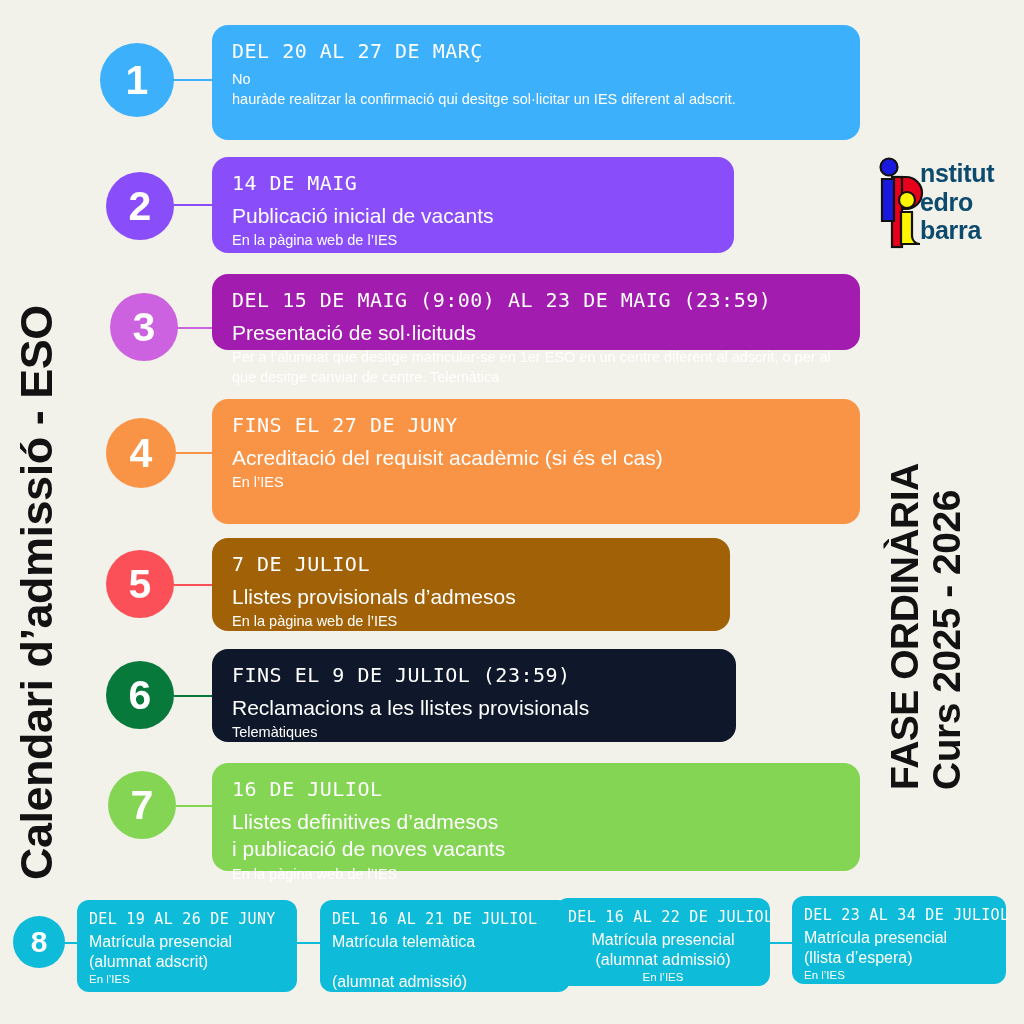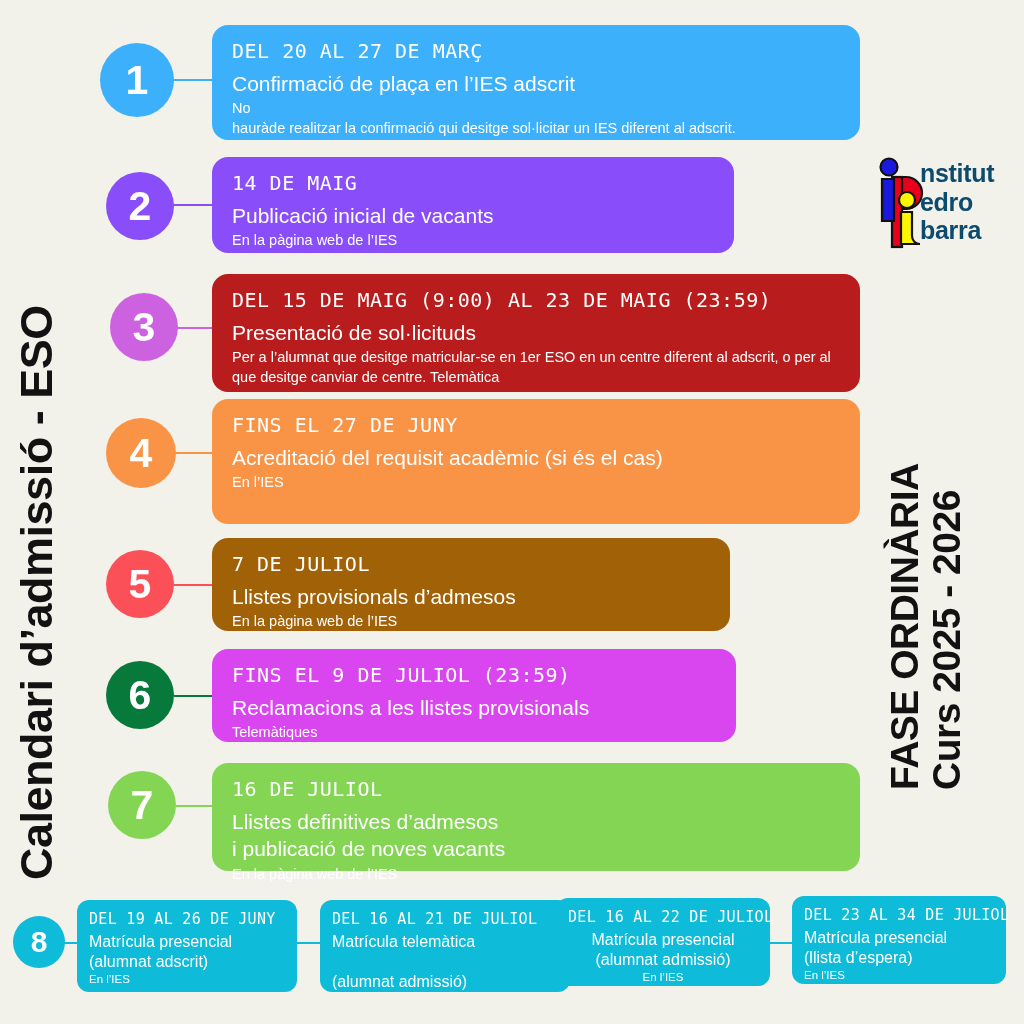--- a/index.html
+++ b/index.html
@@ -144,40 +144,39 @@
       <span>barra</span>
     </div>
   </div>
 
   <div class="conn" style="left:168px;top:79px;width:46px;background:#3DB0FB;"></div>
   <div class="circle" style="left:100px;top:43px;width:74px;height:74px;background:#3DB0FB;">
     <span>1</span>
   </div>
   <div class="card" style="left:212px;top:25px;width:648px;height:115px;background:#3DB0FB;">
     <p class="date">DEL 20 AL 27 DE MARÇ</p>
-    <p class="title">Confirmació de plaça en l’IES adscrit</p>
     <p class="note" style="white-space:pre-line;">No
  hauràde realitzar la confirmació qui desitge sol·licitar un IES diferent al adscrit.</p>
   </div>
 
   <div class="conn" style="left:172px;top:204px;width:42px;background:#8A4DFA;"></div>
   <div class="circle" style="left:106px;top:172px;width:68px;height:68px;background:#8A4DFA;">
     <span>2</span>
   </div>
   <div class="card" style="left:212px;top:157px;width:522px;height:96px;background:#8A4DFA;">
     <p class="date">14 DE MAIG</p>
     <p class="title">Publicació inicial de vacants</p>
     <p class="note">En la pàgina web de l’IES</p>
   </div>
 
   <div class="conn" style="left:176px;top:327px;width:38px;background:#CC62E0;"></div>
   <div class="circle" style="left:110px;top:293px;width:68px;height:68px;background:#CC62E0;">
     <span>3</span>
   </div>
-  <div class="card" style="left:212px;top:274px;width:648px;height:118px;background:#b91c1c;">
+  <div class="card" style="left:212px;top:274px;width:648px;height:76px;background:#a21caf;">
     <p class="date">DEL 15 DE MAIG (9:00) AL 23 DE MAIG (23:59)</p>
     <p class="title">Presentació de sol·licituds</p>
     <p class="note" style="max-width:620px;">Per a l’alumnat que desitge matricular-se en 1er ESO en un centre diferent al adscrit, o per al que desitge canviar de centre. Telemàtica</p>
   </div>
 
   <div class="conn" style="left:172px;top:452px;width:42px;background:#F99447;"></div>
   <div class="circle" style="left:106px;top:418px;width:70px;height:70px;background:#F99447;">
     <span>4</span>
   </div>
   <div class="card" style="left:212px;top:399px;width:648px;height:125px;background:#F99447;">
@@ -193,21 +192,21 @@
   <div class="card" style="left:212px;top:538px;width:518px;height:93px;background:#a16207;">
     <p class="date">7 DE JULIOL</p>
     <p class="title">Llistes provisionals d’admesos</p>
     <p class="note">En la pàgina web de l’IES</p>
   </div>
 
   <div class="conn" style="left:174px;top:695px;width:40px;background:#07793B;"></div>
   <div class="circle" style="left:106px;top:661px;width:68px;height:68px;background:#07793B;">
     <span>6</span>
   </div>
-  <div class="card" style="left:212px;top:649px;width:524px;height:93px;background:#d946ef;">
+  <div class="card" style="left:212px;top:649px;width:524px;height:93px;background:#0f172a;">
     <p class="date">FINS EL 9 DE JULIOL (23:59)</p>
     <p class="title">Reclamacions a les llistes provisionals</p>
     <p class="note">Telemàtiques</p>
   </div>
 
   <div class="conn" style="left:176px;top:805px;width:38px;background:#85D555;"></div>
   <div class="circle" style="left:108px;top:771px;width:68px;height:68px;background:#85D555;">
     <span>7</span>
   </div>
   <div class="card" style="left:212px;top:763px;width:648px;height:108px;background:#85D555;">

